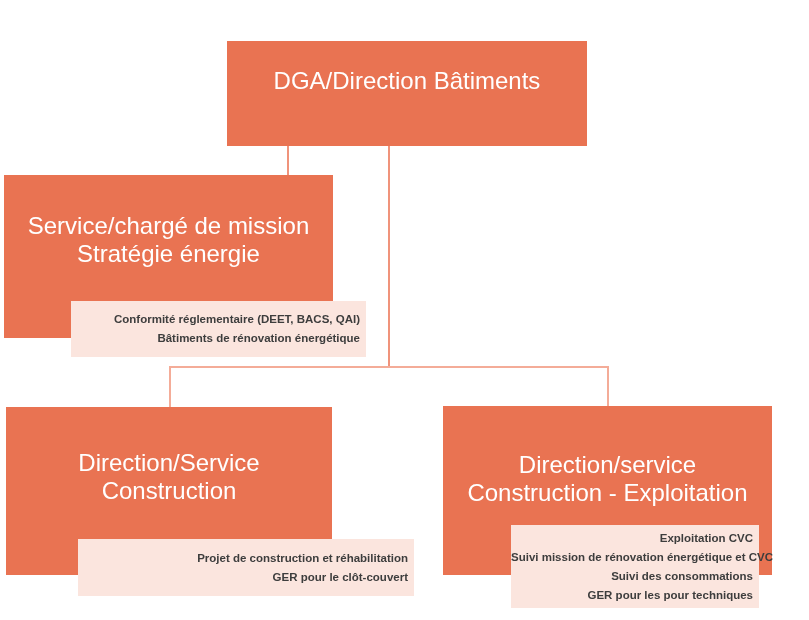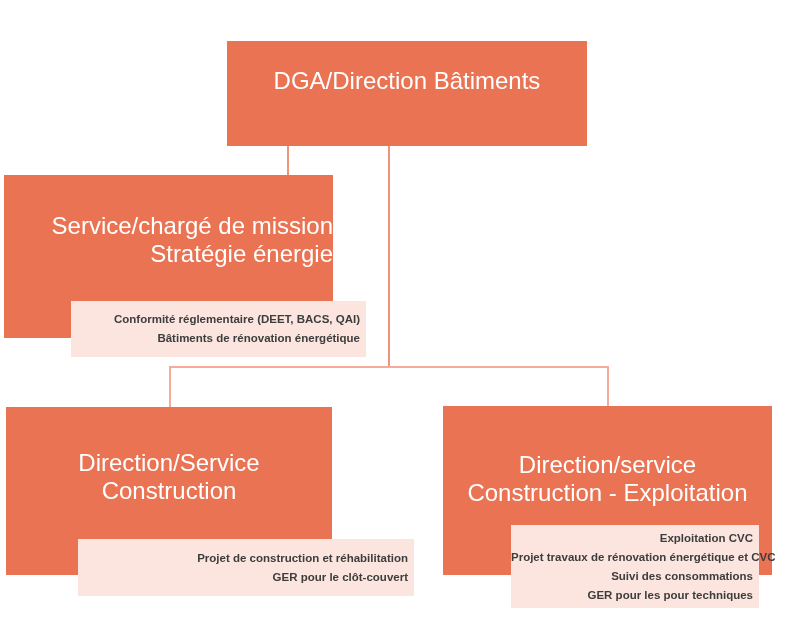--- a/index.html
+++ b/index.html
@@ -54,21 +54,21 @@
     font-size: 11.5px;
     font-weight: bold;
     line-height: 19px;
     padding-right: 6px;
     z-index: 3;
   }
   .subbox .sub-line { white-space: nowrap; }
 
   
   #box-root { left: 227px; top: 41px;  width: 360px; height: 105px; padding-bottom: 26px; }
-  #box-energy { left: 4px;   top: 175px; width: 329px; height: 163px; padding-bottom: 33px; align-items: flex-end; }
+  #box-energy { left: 4px;   top: 175px; width: 329px; height: 163px; padding-bottom: 33px; }
   #sub-energy { left: 71px;  top: 301px; width: 295px; height: 56px; }
   #box-construction { left: 6px;   top: 407px; width: 326px; height: 168px; padding-bottom: 28px; }
   #sub-construction { left: 78px;  top: 539px; width: 336px; height: 57px; }
   #box-maintenance { left: 443px; top: 406px; width: 329px; height: 169px; padding-bottom: 24px; }
   #sub-maintenance { left: 511px; top: 525px; width: 248px; height: 83px; }
 
   #line-root-energy   { left: 287px; top: 146px; height: 30px; }
   #line-root-trunk    { left: 388px; top: 146px; height: 221px; }
   #line-branch-h      { left: 169px; top: 366px; width: 440px; }
   #line-branch-left   { left: 169px; top: 366px; height: 42px; }
@@ -106,18 +106,18 @@
     <div class="sub-line">Projet de construction et réhabilitation</div>
     <div class="sub-line">GER pour le clôt-couvert</div>
   </div>
 
   <div class="box" id="box-maintenance">
     <div class="title-line">Direction/service</div>
     <div class="title-line">Construction - Exploitation</div>
   </div>
   <div class="subbox" id="sub-maintenance">
     <div class="sub-line">Exploitation CVC</div>
-    <div class="sub-line">Projet travaux de rénovation énergétique et CVC</div>
+    <div class="sub-line">Suivi mission de rénovation énergétique et CVC</div>
     <div class="sub-line">Suivi des consommations</div>
     <div class="sub-line">GER pour les pour techniques</div>
   </div>
 
 </div>
 
 </body></html>

